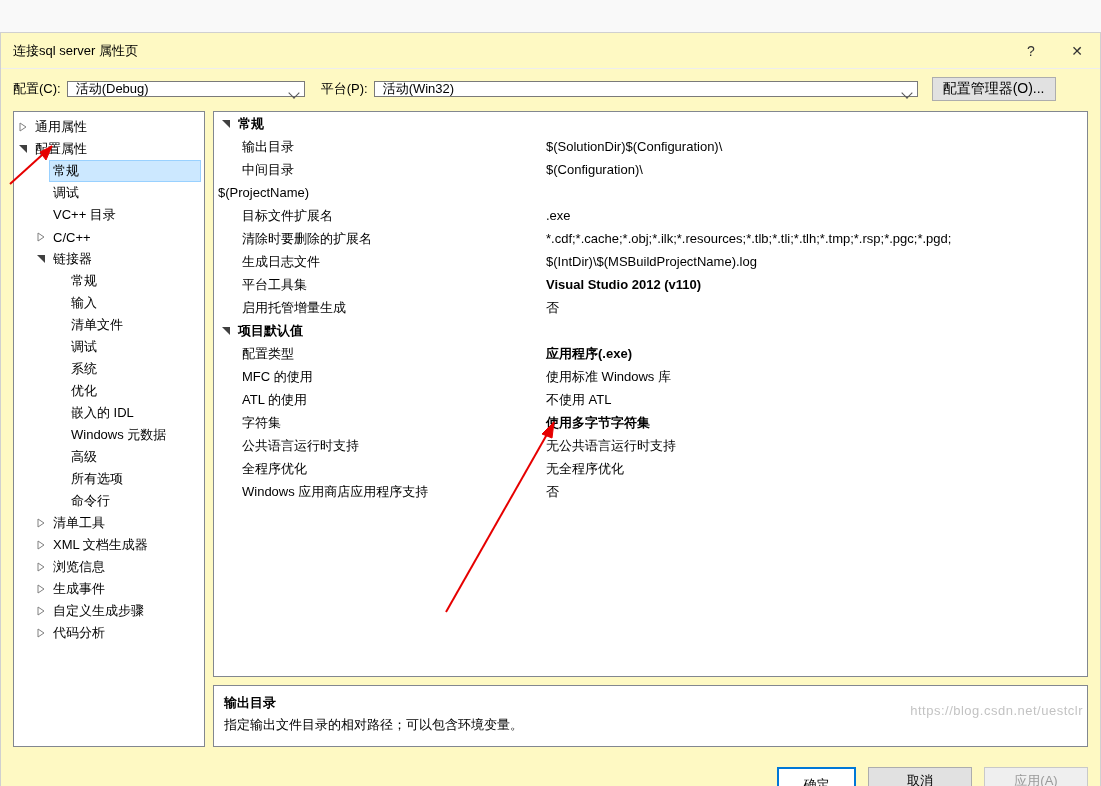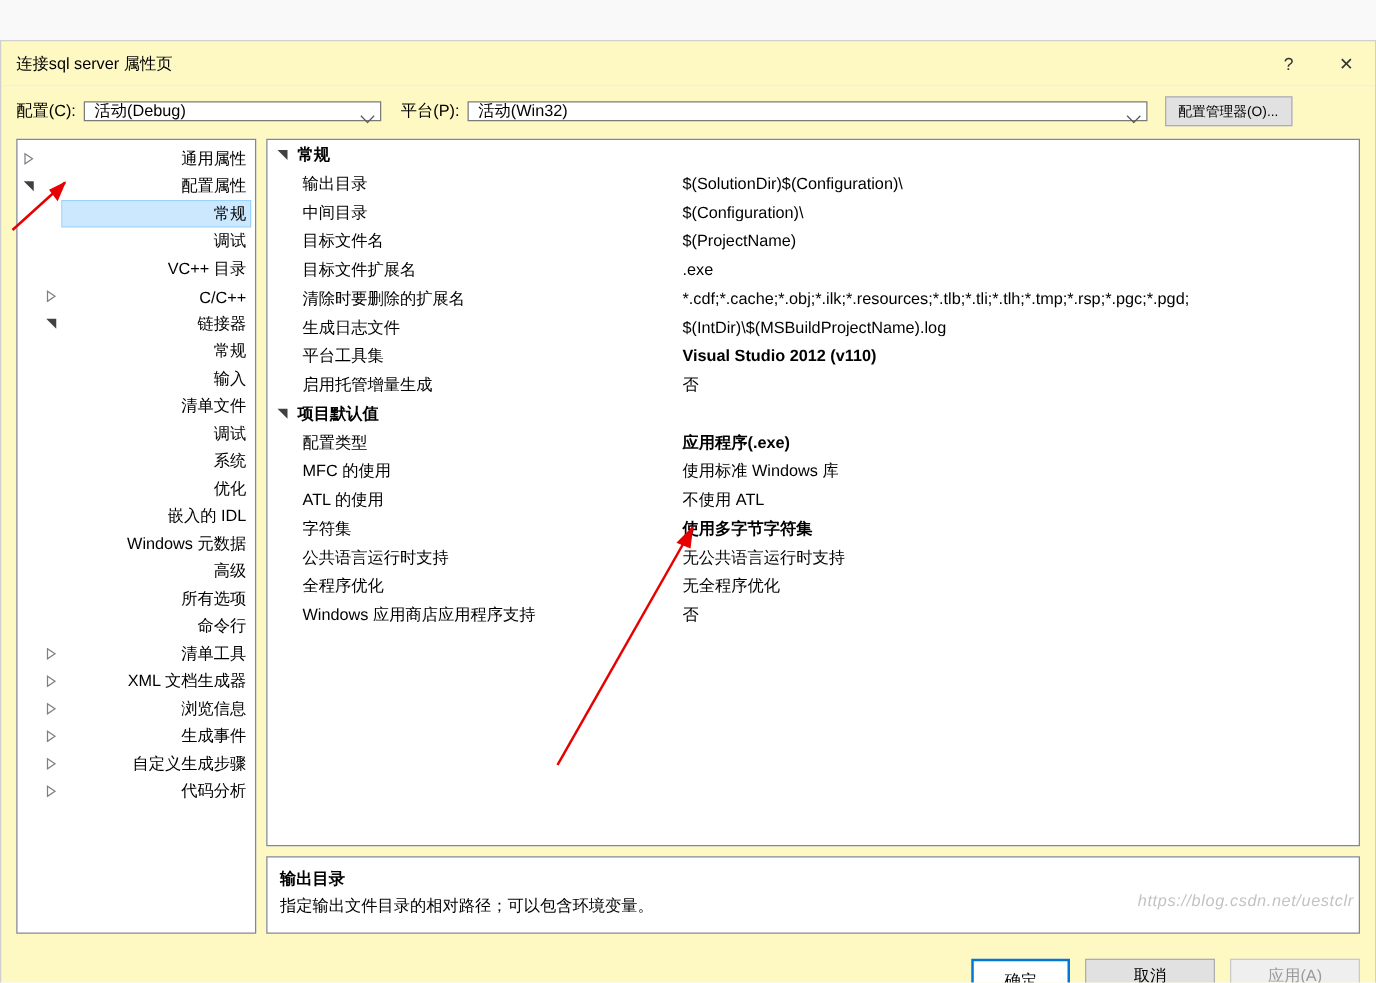--- a/index.html
+++ b/index.html
@@ -14,26 +14,26 @@
   .titlebar .sysbtn.help { font-size: 14px; }
   .titlebar .sysbtn.close { font-size: 14px; }
 
   
   .configbar { display: flex; align-items: center; padding: 8px 12px 10px 12px; gap: 6px; font-size: 13px; color: #000; }
   .configbar .lbl { white-space: nowrap; }
   .configbar .combo { position: relative; border: 1px solid #7a7a7a; height: 16px; display: flex; align-items: center; padding: 0 22px 0 8px; background: #fff; }
   .configbar .combo .arrow { position: absolute; right: 6px; top: 7px; width: 8px; height: 8px; border-left: 1px solid #555; border-bottom: 1px solid #555; transform: rotate(-45deg); }
   .configbar .combo.c1 { width: 238px; }
   .configbar .combo.c2 { width: 544px; margin-right: 8px; }
-  .btn-std { height: 24px; padding: 0 10px; border: 1px solid #adadad; background: #e1e1e1; font-size: 11px; display: inline-flex; align-items: center; justify-content: center; }
+  .btn-std { height: 24px; padding: 0 10px; border: 1px solid #adadad; background: #e1e1e1; font-size: 14px; display: inline-flex; align-items: center; justify-content: center; }
 
   
   .body { flex: 1; display: flex; padding: 0 12px 12px 12px; gap: 8px; min-height: 0; }
   .tree { width: 192px; border: 1px solid #828790; background: #fff; padding: 4px 0; font-size: 13px; overflow: auto; }
-  .tree .node { display: flex; align-items: center; height: 22px; padding-right: 4px; text-align: right; }
+  .tree .node { display: flex; align-items: center; height: 22px; padding-right: 4px; }
   .tree .expander { width: 14px; height: 14px; display: inline-flex; align-items: center; justify-content: center; margin: 0 2px; }
   .tree .expander svg { display: block; }
   .tree .spacer { display: inline-block; width: 18px; }
   .tree .label { flex: 1; white-space: nowrap; padding: 1px 3px; }
   .tree .node.selected .label { background: #cce8ff; outline: 1px solid #99d1ff; }
 
   .right { flex: 1; display: flex; flex-direction: column; gap: 8px; min-width: 0; }
   .propgrid { flex: 1; border: 1px solid #828790; background: #fff; position: relative; overflow: hidden; }
   .propgrid-inner { font-size: 13px; }
   .grp { display: flex; align-items: center; height: 23px; padding-left: 6px; font-weight: bold; }
@@ -49,21 +49,21 @@
 
   
   .arrow-red { position: absolute; stroke: #e60000; fill: #e60000; pointer-events: none; }
 
   
   .footer { display: flex; justify-content: flex-end; padding: 8px 12px 14px 12px; gap: 12px; }
   .btn { width: 104px; height: 28px; border: 1px solid #adadad; background: #e1e1e1; font-size: 13px; display: inline-flex; align-items: center; justify-content: center; }
   .btn.default { border: 2px solid #0078d7; background: #fff; padding: 16px; width: 79px; height: 28px; }
   .btn.disabled { color: #9a9a9a; background: #efefef; border-color: #c9c9c9; }
 
-  .watermark { position: absolute; right: 18px; bottom: 58px; font-size: 13px; color: rgba(120,120,120,0.45); letter-spacing: .5px; pointer-events: none; font-style: italic; }
+  .watermark { position: absolute; right: 18px; bottom: 68px; font-size: 13px; color: rgba(120,120,120,0.45); letter-spacing: .5px; pointer-events: none; }
 </style>
 </head>
 <body>
 
 <div class="window">
 
   <div class="titlebar">
     <div class="title">连接sql server 属性页</div>
     <div class="sysbtns">
       <div class="sysbtn help">?</div>
@@ -272,21 +272,20 @@
             </div>
             <div class="row">
               <div class="key">输出目录</div>
               <div class="val">$(SolutionDir)$(Configuration)\</div>
             </div>
             <div class="row">
               <div class="key">中间目录</div>
               <div class="val">$(Configuration)\</div>
             </div>
             <div class="row">
-              <div class="key">目标文件名</div>
               <div class="val">$(ProjectName)</div>
             </div>
             <div class="row">
               <div class="key">目标文件扩展名</div>
               <div class="val">.exe</div>
             </div>
             <div class="row">
               <div class="key">清除时要删除的扩展名</div>
               <div class="val">*.cdf;*.cache;*.obj;*.ilk;*.resources;*.tlb;*.tli;*.tlh;*.tmp;*.rsp;*.pgc;*.pgd;</div>
             </div>

